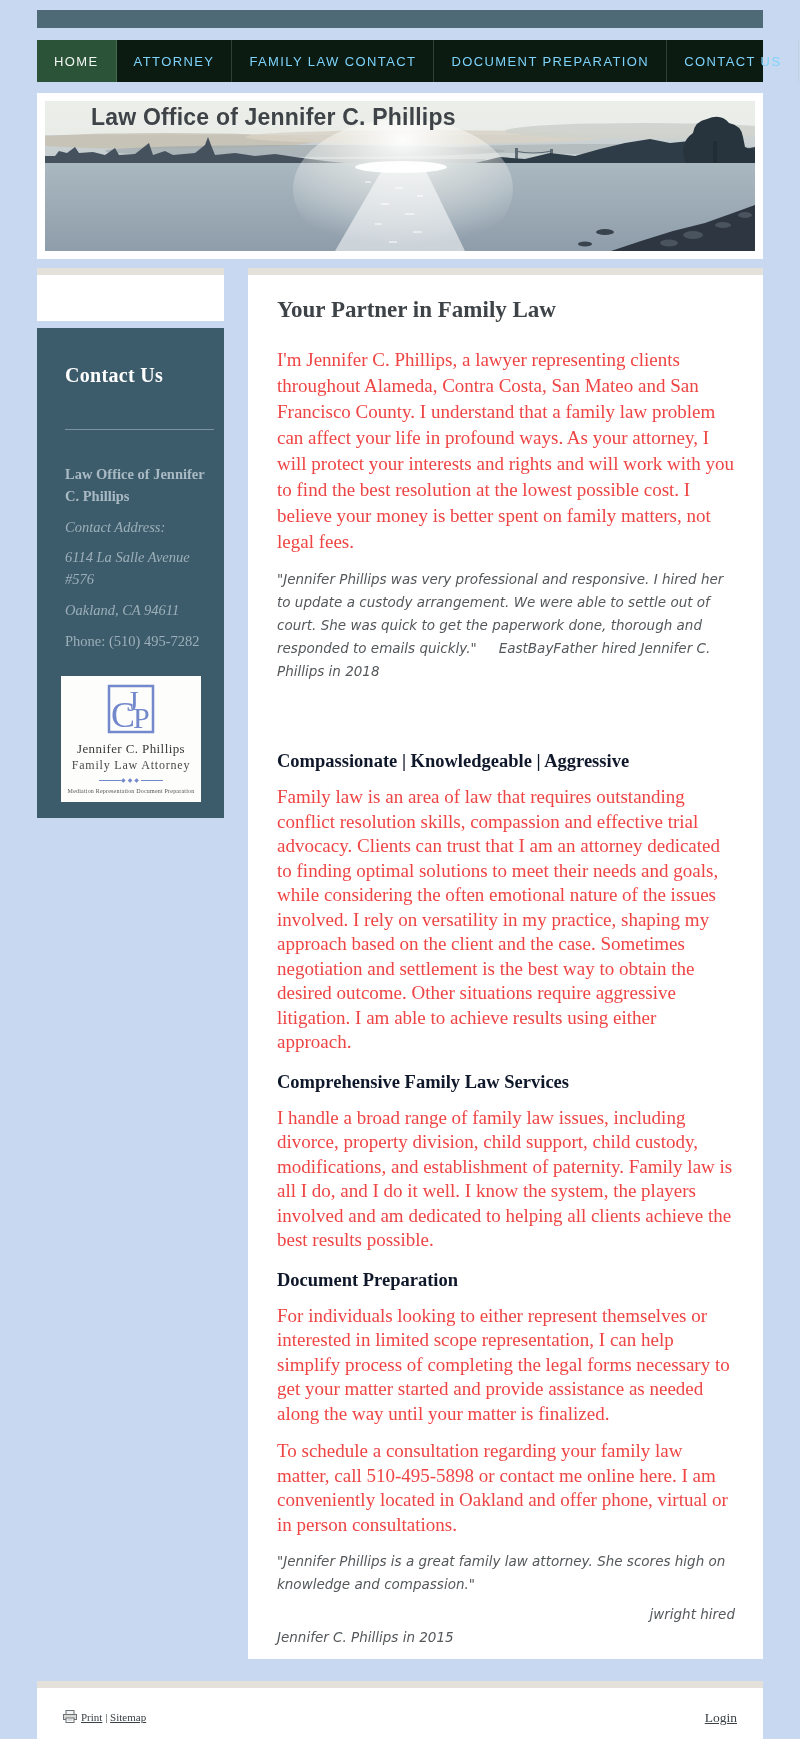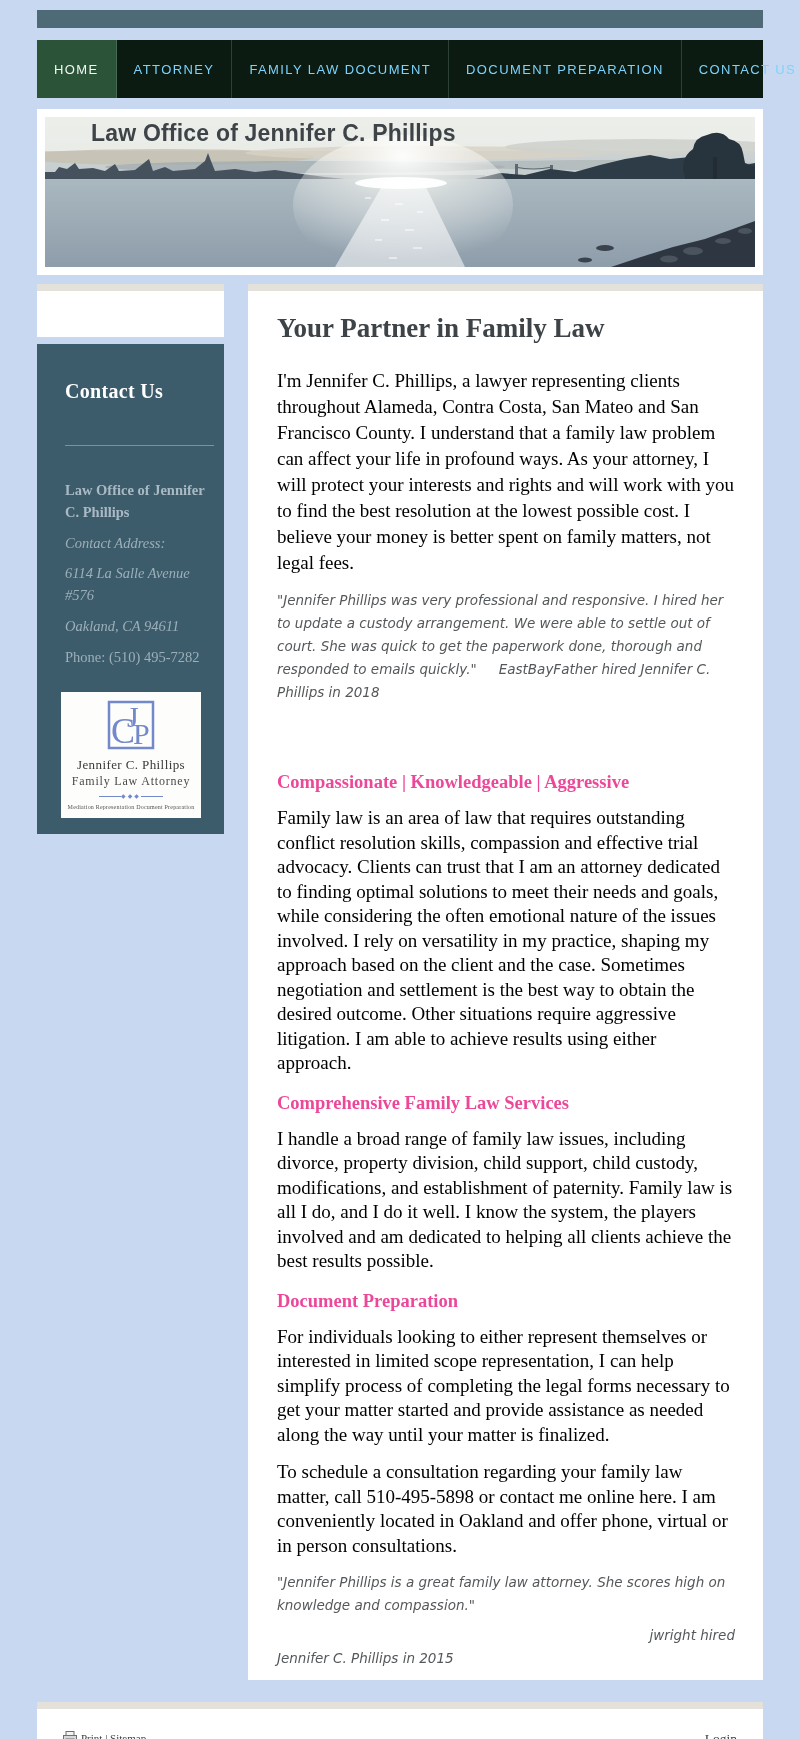--- a/index.html
+++ b/index.html
@@ -8,21 +8,21 @@
     background: #c7d8f0;
     font-family: "Liberation Serif", "DejaVu Serif", serif;
   }
   .container { width: 726px; margin: 0 auto; }
 
   
   .topbar { height: 18px; margin-top: 10px; background: #4e6a77; }
 
   
   .navbar {
-    margin-top: 12px; height: 58px; background: #0b1b12;
+    margin-top: 12px; height: 42px; background: #0b1b12;
     display: flex; align-items: stretch;
     font-family: "Liberation Sans", sans-serif;
   }
   .nav-item {
     display: flex; align-items: center; padding: 0 17px;
     color: #7dd3fc; font-size: 13px; letter-spacing: 1.4px;
     border-right: 1px solid rgba(170,195,178,0.22);
     cursor: pointer; white-space: nowrap;
   }
   .nav-item.active { background: #2b5337; color: #f2f7f3; }
@@ -65,28 +65,28 @@
   .logo-ornament .rule { display: inline-block; width: 22px; height: 1px; background: #7488cc; vertical-align: middle; }
   .logo-services { font-size: 6px; color: #555; margin-top: 5px; white-space: nowrap; letter-spacing: 0.2px; }
 
   
   .content-card {
     margin-left: 24px; width: 515px; flex: 0 0 515px; box-sizing: border-box;
     background: #ffffff; border-top: 7px solid #e4e1db;
     padding: 16px 28px 10px 29px; min-height: 1315px;
   }
   .content-card h1 {
-    margin: 6px 0 0 0; font-size: 27px; font-weight: bold; color: #3e4347;
+    margin: 6px 0 0 0; font-size: 23px; font-weight: bold; color: #3e4347;
   }
   .content-card p.body {
-    margin: 13px 0 0 0; font-size: 19px; line-height: 24.5px; color: #000000;
+    margin: 13px 0 0 0; font-size: 19px; line-height: 24.5px; color: #ef4444;
   }
   .content-card p.intro { margin-top: 24px; line-height: 26px; }
   .content-card h2 {
-    margin: 17px 0 0 0; font-size: 18.5px; font-weight: bold; color: #ec4899;
+    margin: 17px 0 0 0; font-size: 18.5px; font-weight: bold; color: #0f172a;
   }
   .content-card h2.first-section { margin-top: 68px; }
   .testimonial {
     margin: 13px 0 0 0; font-family: "DejaVu Sans", sans-serif; font-style: italic;
     font-size: 13.5px; line-height: 23px; color: #54585b;
   }
   .testimonial .attr { margin-left: 22px; }
   .testimonial .attr-right { display: block; text-align: right; margin-top: 7px; }
 
   
@@ -109,21 +109,21 @@
   <div class="topbar"></div>
 
   <div class="navbar">
     <div class="nav-item active">
       <span>HOME</span>
     </div>
     <div class="nav-item">
       <span>ATTORNEY</span>
     </div>
     <div class="nav-item">
-      <span>FAMILY LAW DOCUMENT</span>
+      <span>FAMILY LAW CONTACT</span>
     </div>
     <div class="nav-item">
       <span>DOCUMENT PREPARATION</span>
     </div>
     <div class="nav-item">
       <span>CONTACT US</span>
     </div>
     <div class="nav-filler"></div>
   </div>
 

